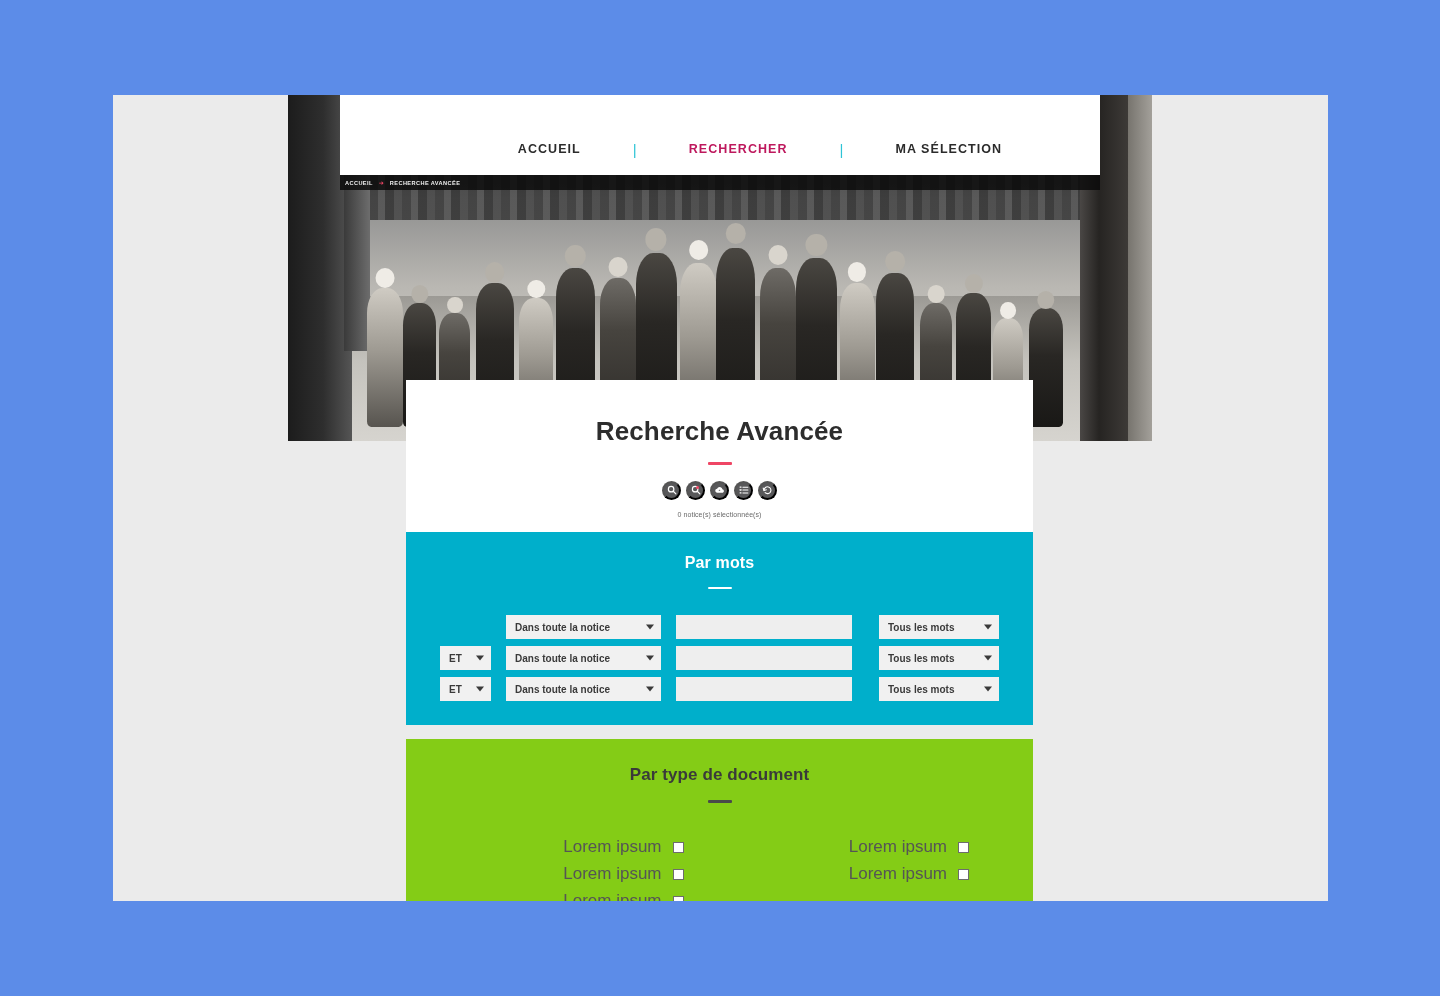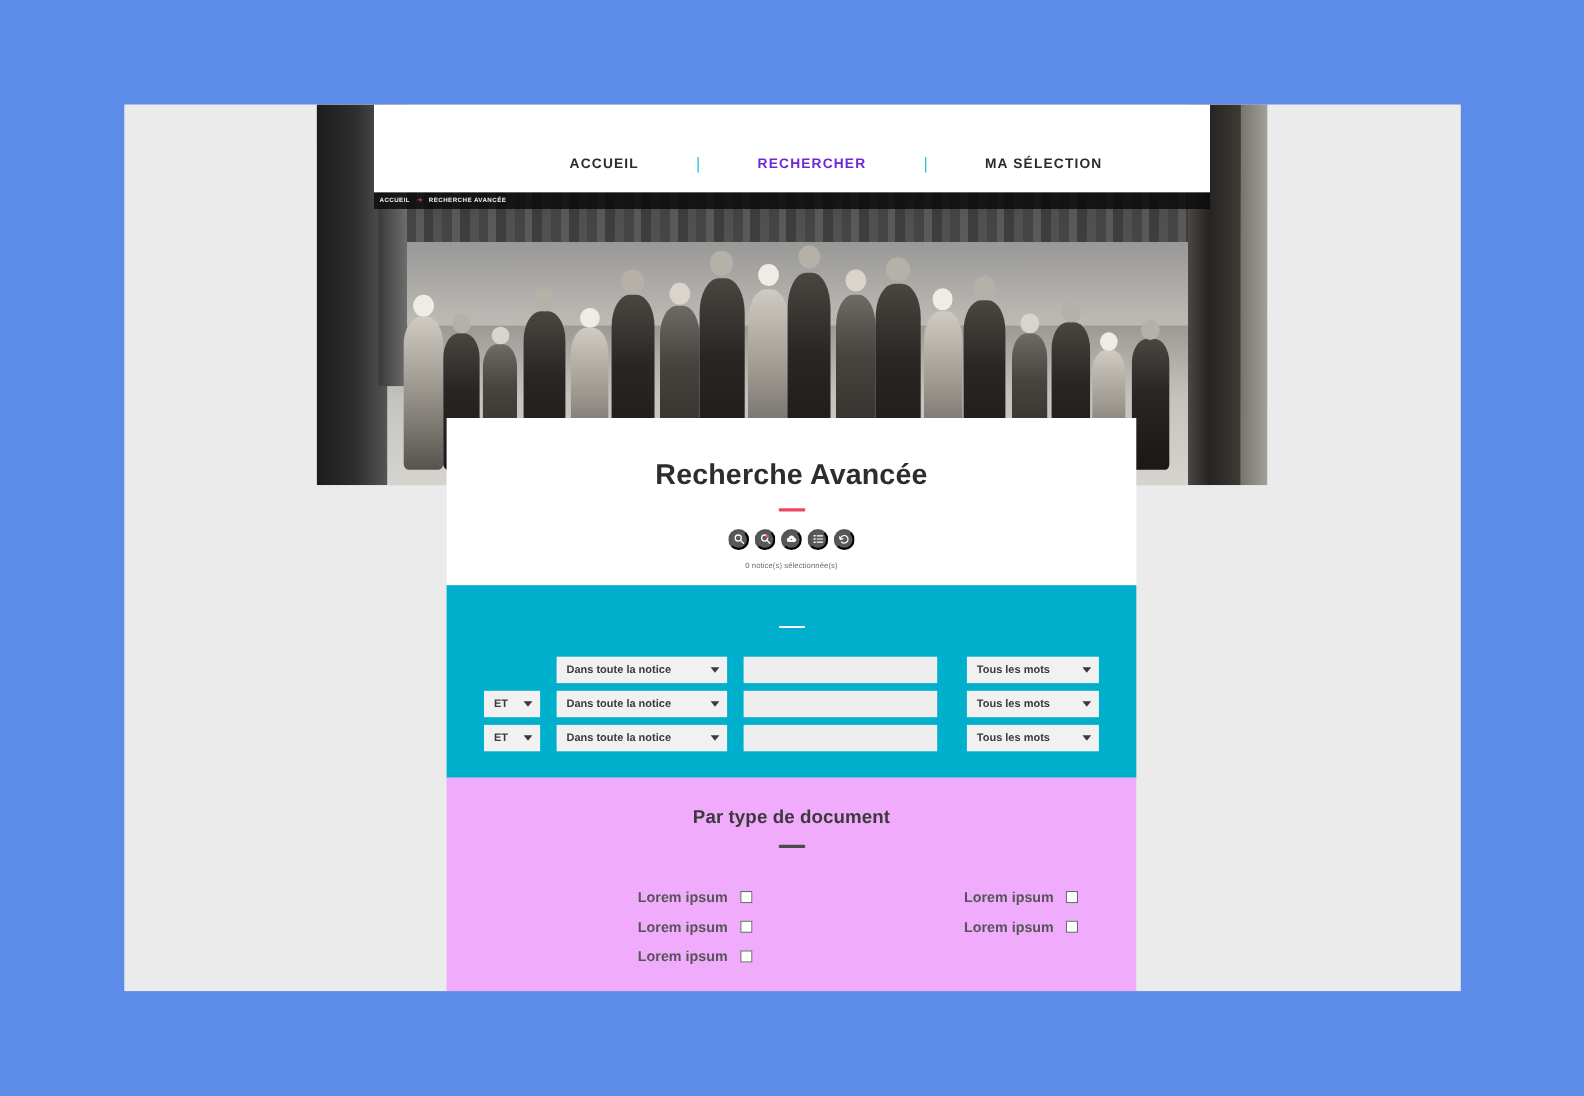--- a/index.html
+++ b/index.html
@@ -137,21 +137,21 @@
   }
   .main-nav {
     position: absolute; left: 80px; right: 0; top: 28px; height: 52px;
     display: flex; align-items: center; justify-content: center;
   }
   .nav-item {
     font-size: 12.5px; font-weight: 700; letter-spacing: .085em;
     color: #2b2b2b; text-decoration: none; white-space: nowrap;
     padding: 0 6px; cursor: pointer;
   }
-  .nav-item.active { color: #6d28d9; }
+  .nav-item.active { color: #be185d; }
   .nav-sep {
     color: #2ec4d6; font-weight: 400; font-size: 15px;
     margin: 0 46px; user-select: none; line-height: 1;
   }
 
   
   .breadcrumb-bar {
     position: absolute; left: 227px; top: 80px;
     width: 760px; height: 15px;
     background: rgba(10,10,10,.82);
@@ -250,38 +250,38 @@
 
   .text-input {
     flex: 1 1 auto; height: 24px; background: #eeeeee;
     border: none; outline: none;
     font-family: "Liberation Sans", sans-serif;
     font-size: 10px; color: #333; padding: 0 8px;
   }
 
   
   .doctype-panel {
-    background: #f0abfc; 
-    padding: 26px 1px 30px;
+    background: #84cc16; margin-top: 14px;
+    padding: 26px 12px 30px;
   }
   .doctype-title {
     text-align: center; font-size: 17px; font-weight: 700;
     color: #3a3a3a; letter-spacing: .005em;
   }
   .checkbox-grid {
     display: grid; grid-template-columns: 1fr 1fr;
     column-gap: 72px; row-gap: 0;
     margin-top: 31px; padding: 0 52px;
   }
   .cb-row {
     display: flex; align-items: center; justify-content: flex-end;
     gap: 11px; height: 27px; cursor: pointer;
   }
   .cb-label {
-    font-size: 13px; font-weight: 700; color: #555555;
+    font-size: 17px; font-weight: 400; color: #555555;
     white-space: nowrap;
   }
   .cb-box {
     width: 11px; height: 11px; flex: 0 0 11px;
     border: 1.4px solid #6d6d6d; background: #fff;
   }
 </style>
 </head>
 <body>
 
@@ -387,20 +387,21 @@
             </svg>
           </button>
 
         </div>
 
         <div class="selection-count">0 notice(s) sélectionnée(s)</div>
       </div>
     </section>
 
     <section class="words-panel">
+      <h2 class="words-title">Par mots</h2>
       <div class="rule light"></div>
 
       <div class="query-rows">
 
         <div class="query-row">
           <div class="op-spacer"></div>
           <div class="sel field-select">
             <span class="sel-label">Dans toute la notice</span>
             <span class="caret"></span>
           </div>

